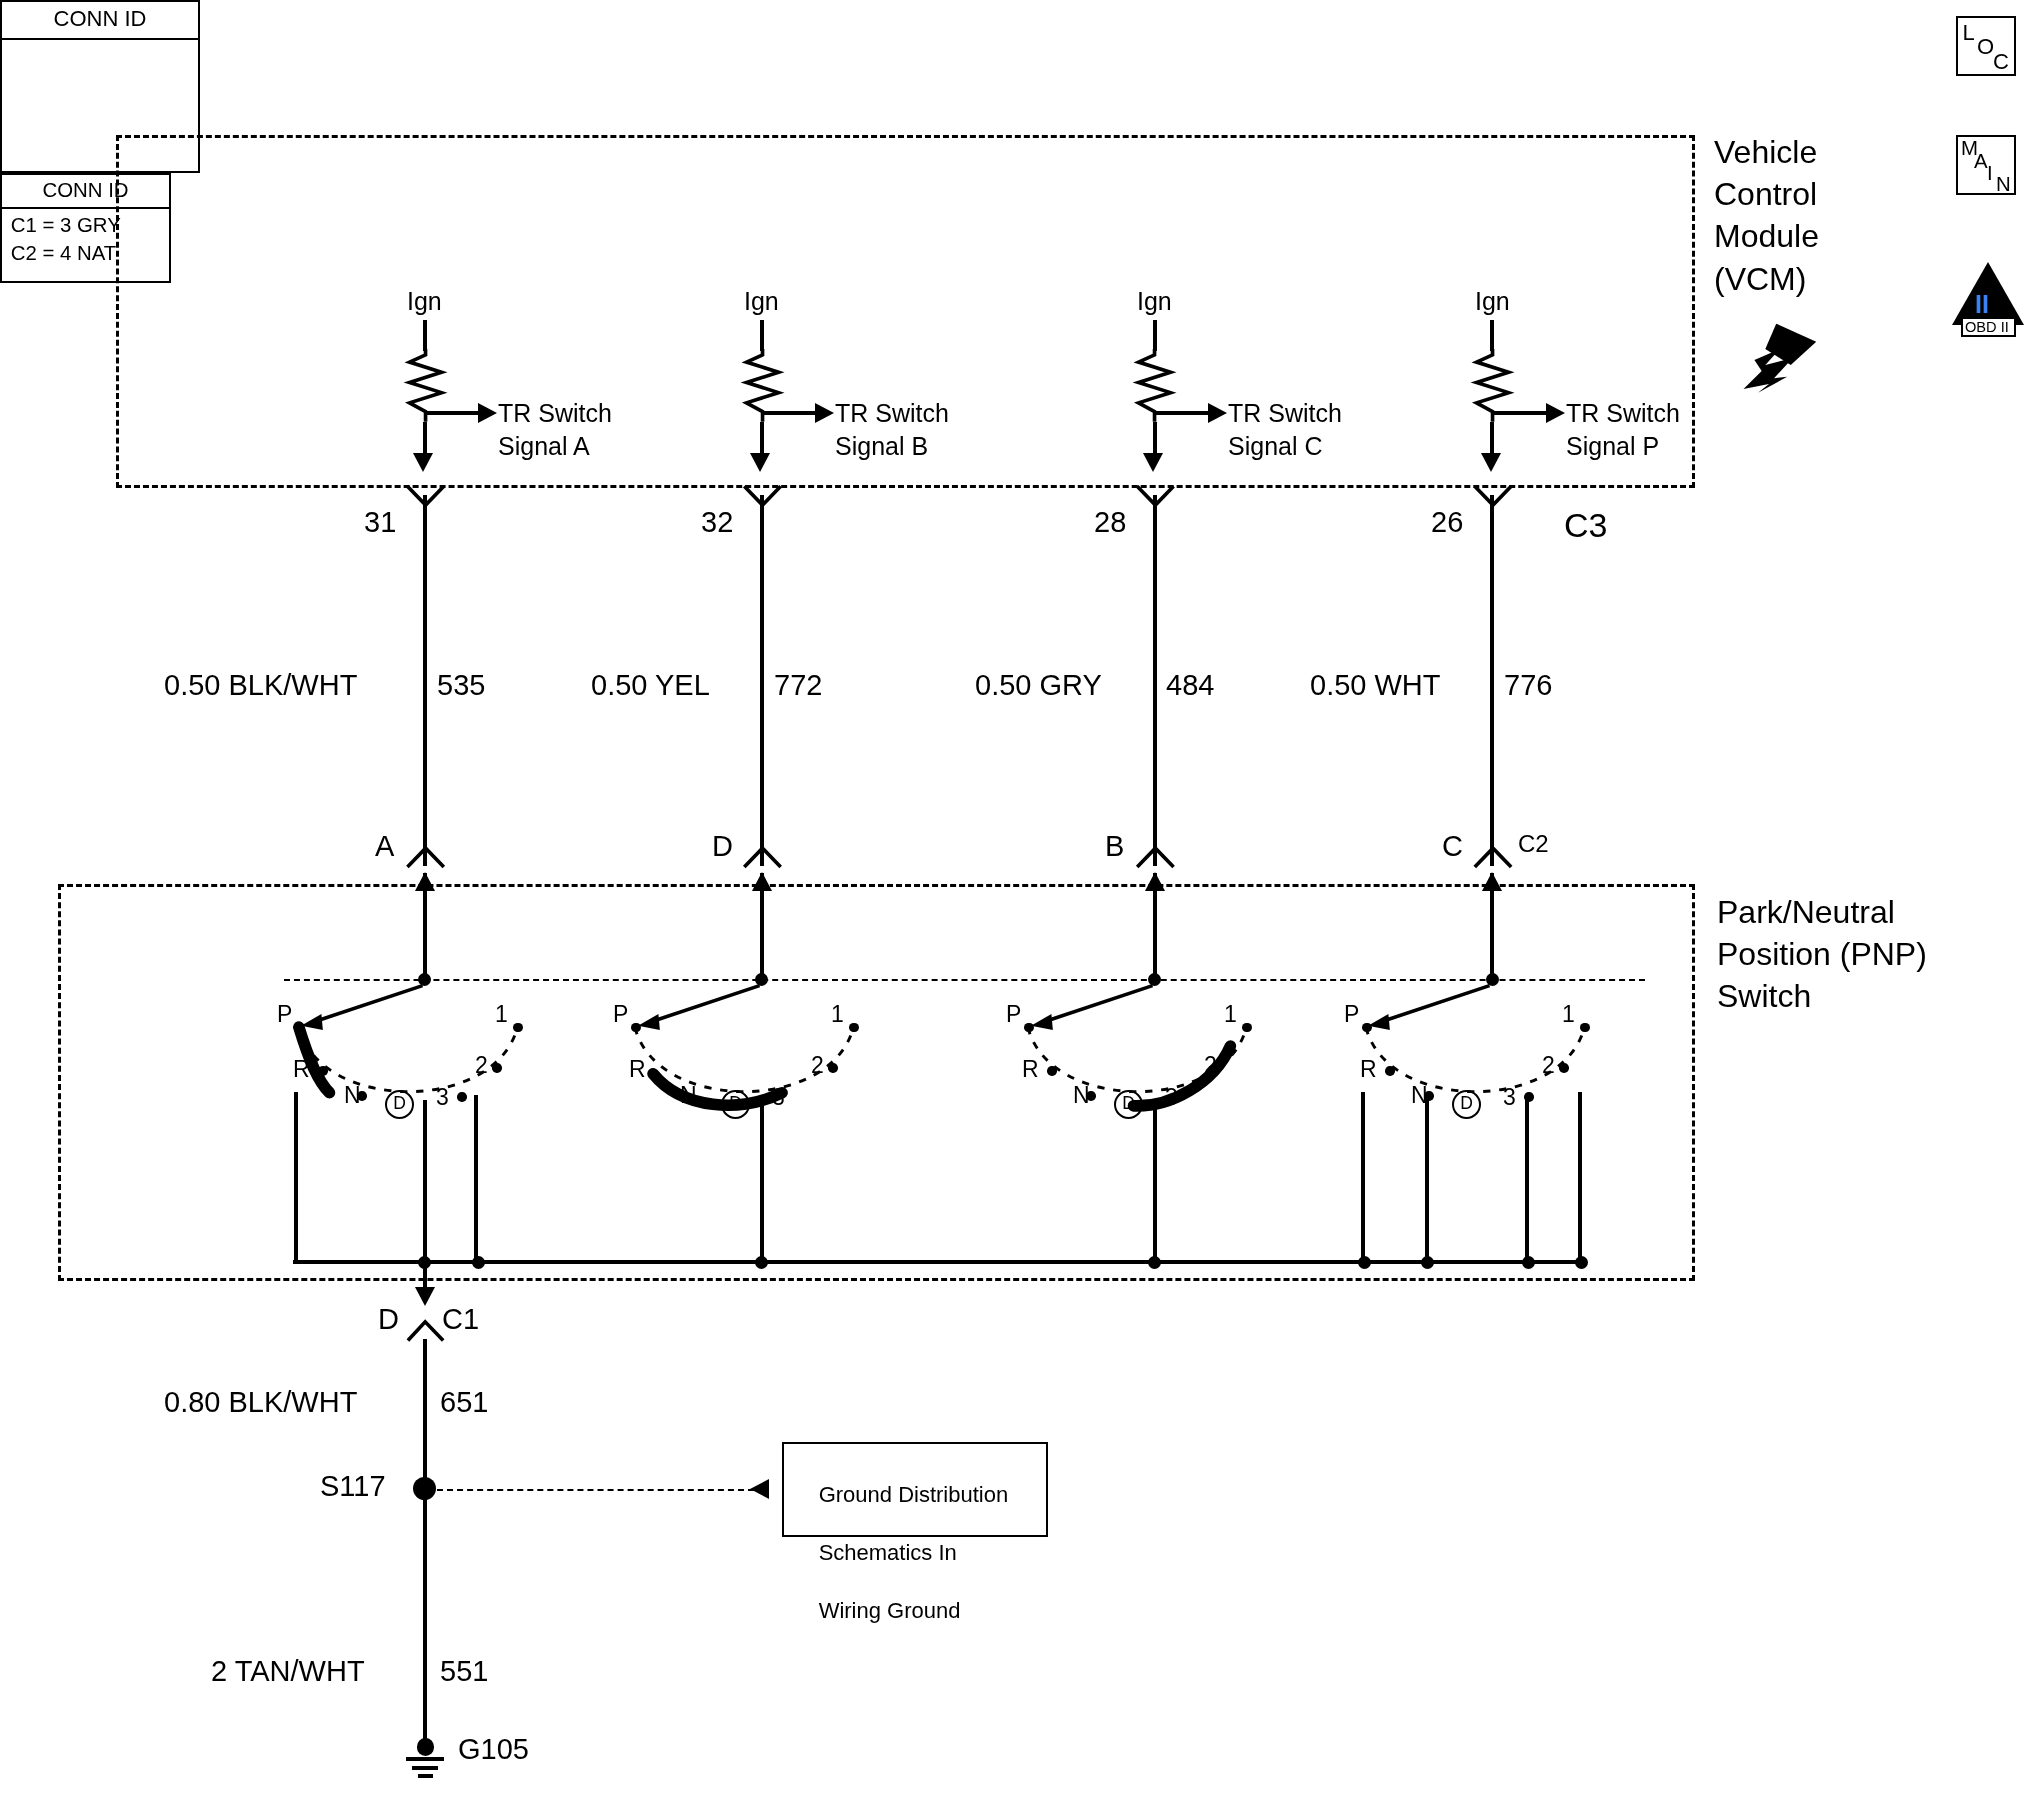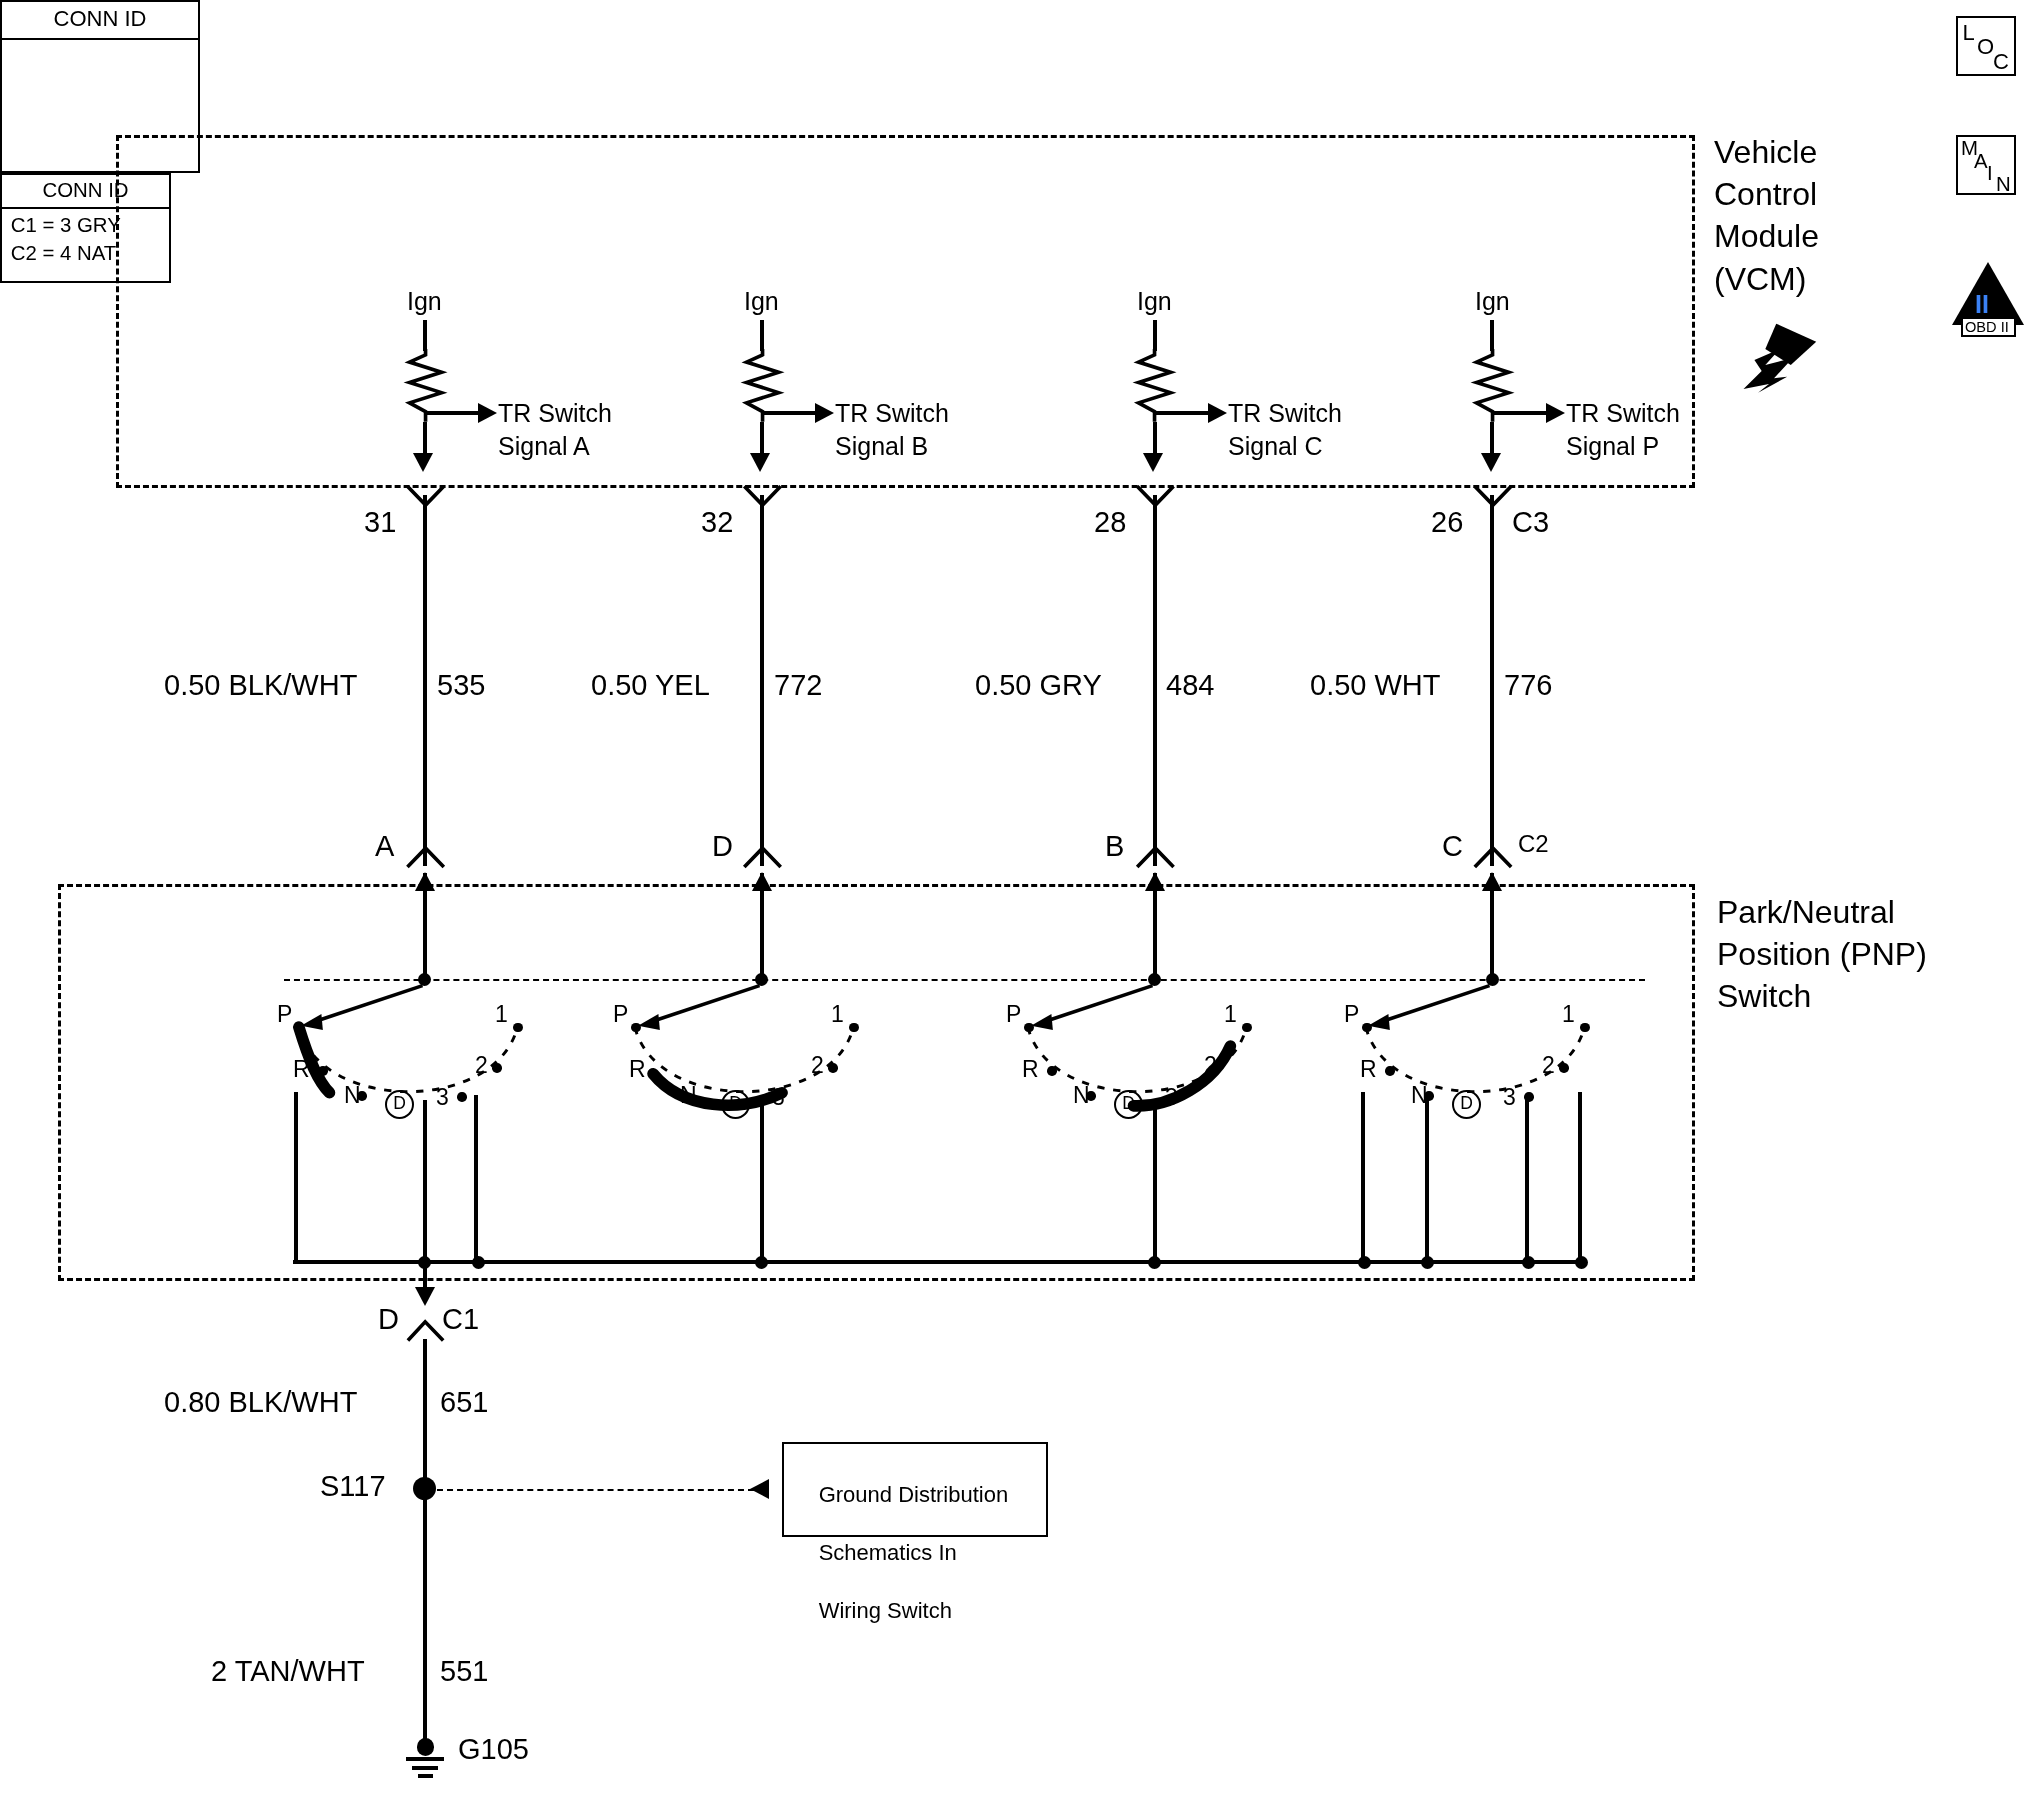--- a/index.html
+++ b/index.html
@@ -128,21 +128,21 @@
 <svg width="2035" height="44" style="left:0;top:486px;" viewBox="0 0 2797 60">
   <polyline points="560,0 585,26 610,0" fill="none" stroke="#000" stroke-width="5"></polyline>
   <polyline points="1023,0 1048,26 1073,0" fill="none" stroke="#000" stroke-width="5"></polyline>
   <polyline points="1563,0 1588,26 1613,0" fill="none" stroke="#000" stroke-width="5"></polyline>
   <polyline points="2027,0 2052,26 2077,0" fill="none" stroke="#000" stroke-width="5"></polyline>
 </svg>
 <span class="txt" style="left:364px;top:506px;font-size:29px;">31</span>
 <span class="txt" style="left:701px;top:506px;font-size:29px;">32</span>
 <span class="txt" style="left:1094px;top:506px;font-size:29px;">28</span>
 <span class="txt" style="left:1431px;top:506px;font-size:29px;">26</span>
-<span class="txt" style="left:1512px;top:506px;font-size:29px;">C3</span>
+<span class="txt" style="left:1564px;top:506px;font-size:34px;">C3</span>
 
 <div class="ln" style="left:423px;top:495px;width:4.4px;height:371px;"></div>
 <div class="ln" style="left:760px;top:495px;width:4.4px;height:371px;"></div>
 <div class="ln" style="left:1153px;top:495px;width:4.4px;height:371px;"></div>
 <div class="ln" style="left:1490px;top:495px;width:4.4px;height:371px;"></div>
 
 <span class="txt" style="left:164px;top:669px;font-size:29px;">0.50 BLK/WHT</span>
 <span class="txt" style="left:437px;top:669px;font-size:29px;">535</span>
 
 <span class="txt" style="left:591px;top:669px;font-size:29px;">0.50 YEL</span>
@@ -320,21 +320,21 @@
 
 <div class="dot" style="left:413px;top:1477px;width:23px;height:23px;"></div>
 <span class="txt" style="left:320px;top:1470px;font-size:29px;">S117</span>
 <div class="hdash" style="left:437px;top:1489px;width:317px;"></div>
 <div class="arrowhead-l" style="left:750px;top:1479px;"></div>
 
 <div class="box" style="left:782px;top:1442px;width:266px;height:95px;">
   <div class="txt" style="left:10.2px;top:7.3px;font-size:22px;line-height:1.32;">
     <span>Ground Distribution</span><br>
     <span>Schematics In</span><br>
-    <span>Wiring Switch</span>
+    <span>Wiring Ground</span>
   </div>
 </div>
 
 <div class="ln" style="left:423px;top:1495px;width:4.4px;height:251px;"></div>
 <span class="txt" style="left:211px;top:1655px;font-size:29px;">2 TAN/WHT</span>
 <span class="txt" style="left:440px;top:1655px;font-size:29px;">551</span>
 
 <div class="abs" style="left:399px;top:1738px;width:58px;height:44px;">
   <div class="dot" style="left:17.5px;top:0px;width:17.5px;height:17.5px;"></div>
   <div class="ln" style="left:7.3px;top:19px;width:38px;height:4.4px;"></div>

